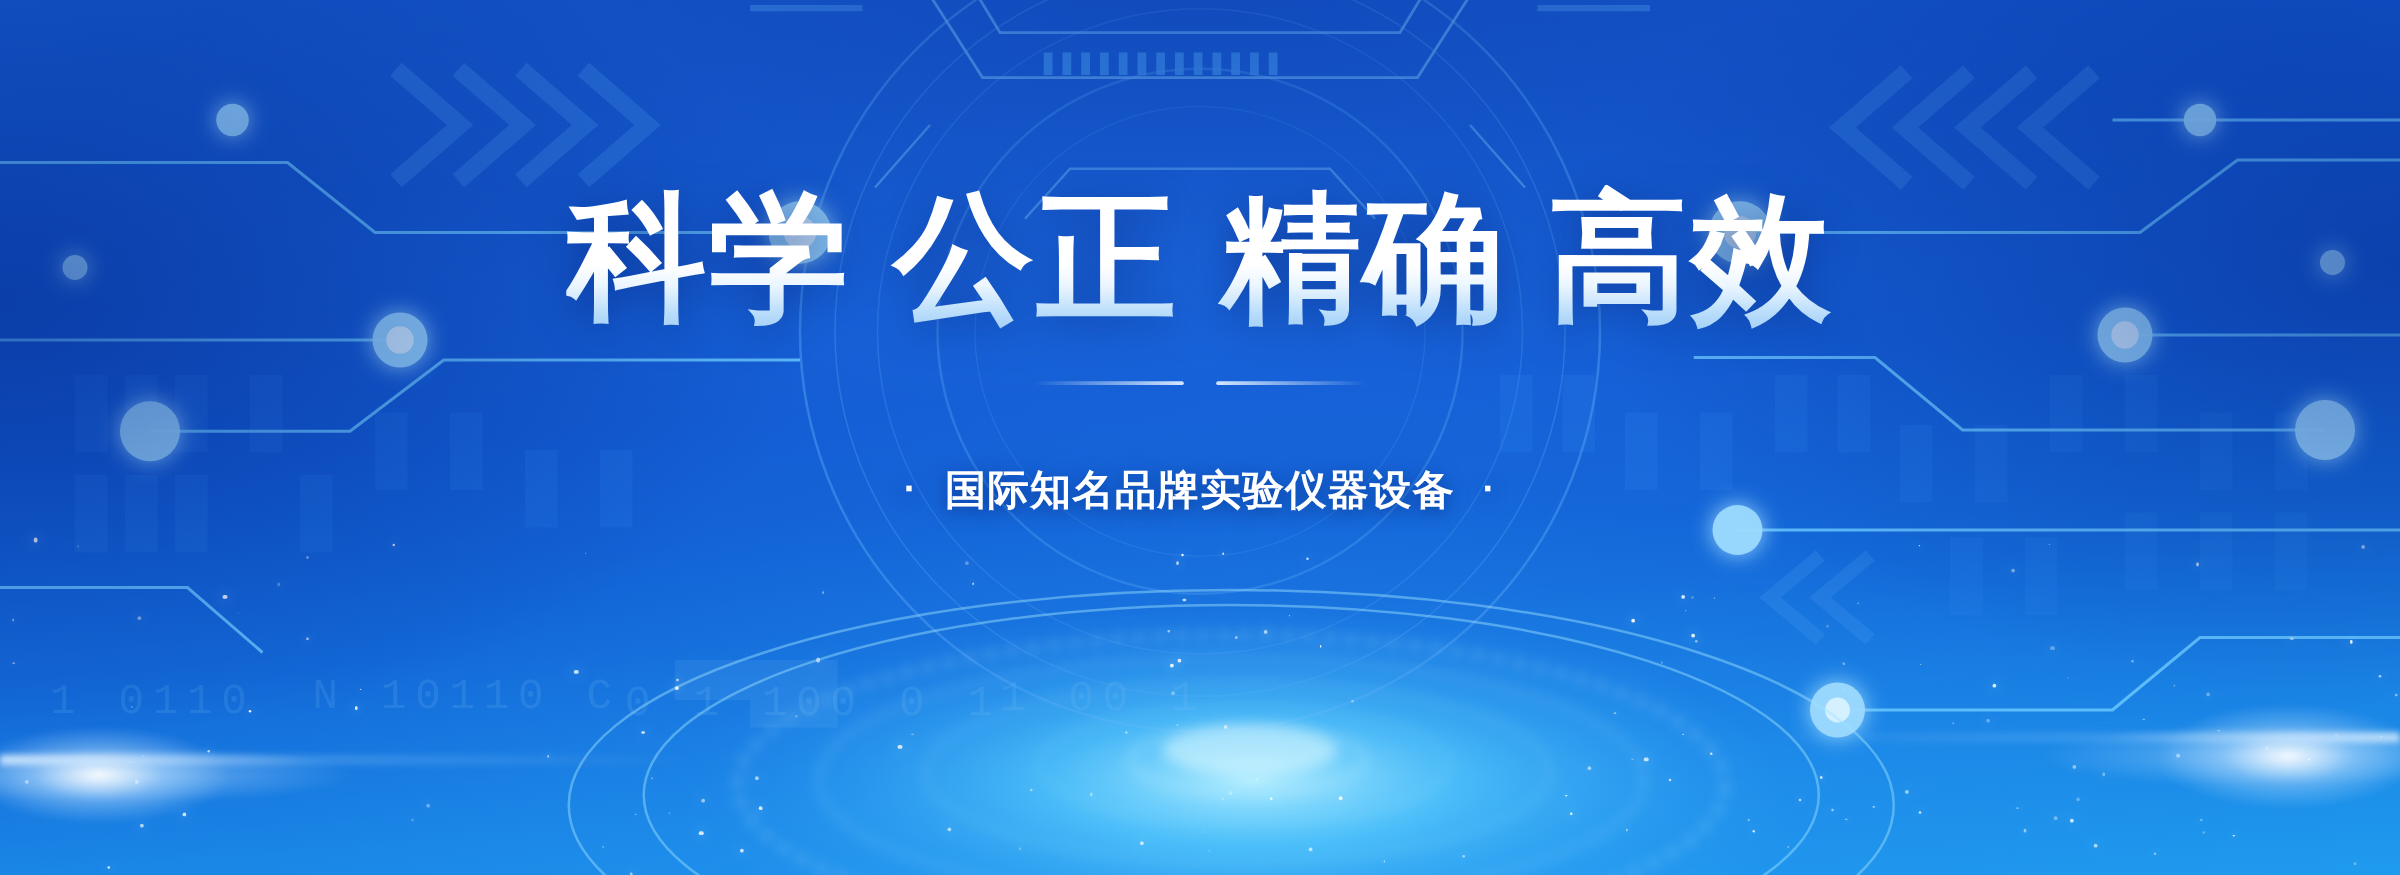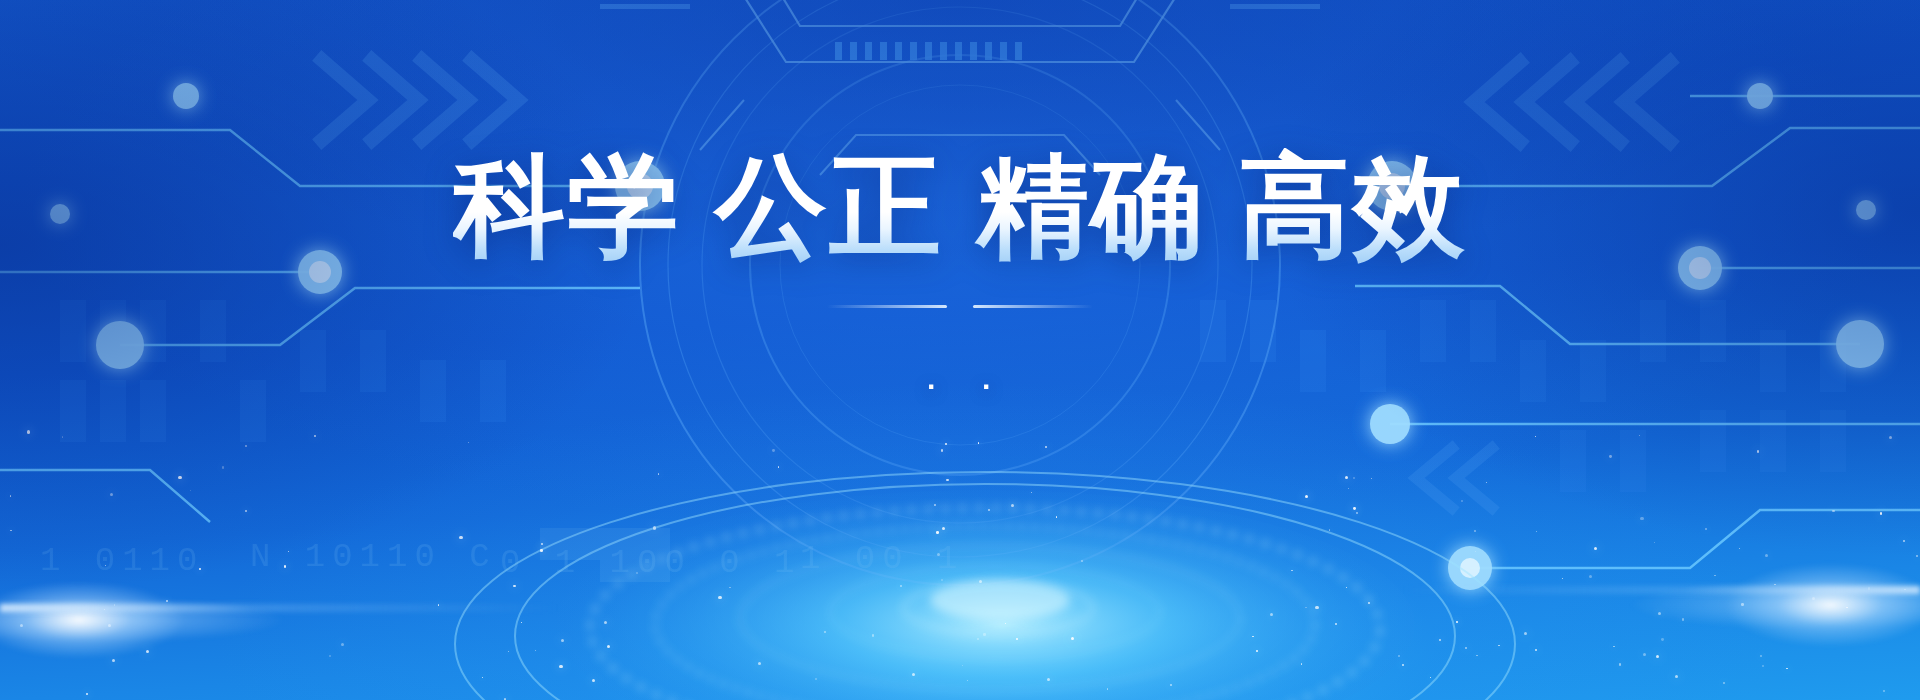--- a/index.html
+++ b/index.html
@@ -489,17 +489,18 @@
 
     <div id="headline">科学 公正 精确 高效</div>
 
     <div id="subtitle-row">
       <span class="rule"></span>
       <span class="rule right"></span>
     </div>
 
     <div id="tagline">
         <span class="tag-sep">·</span>
+        <span>国际知名品牌实验仪器设备</span>
         <span class="tag-sep">·</span>
       </div>
 
   </div>
 </div>
 
 </body></html>

